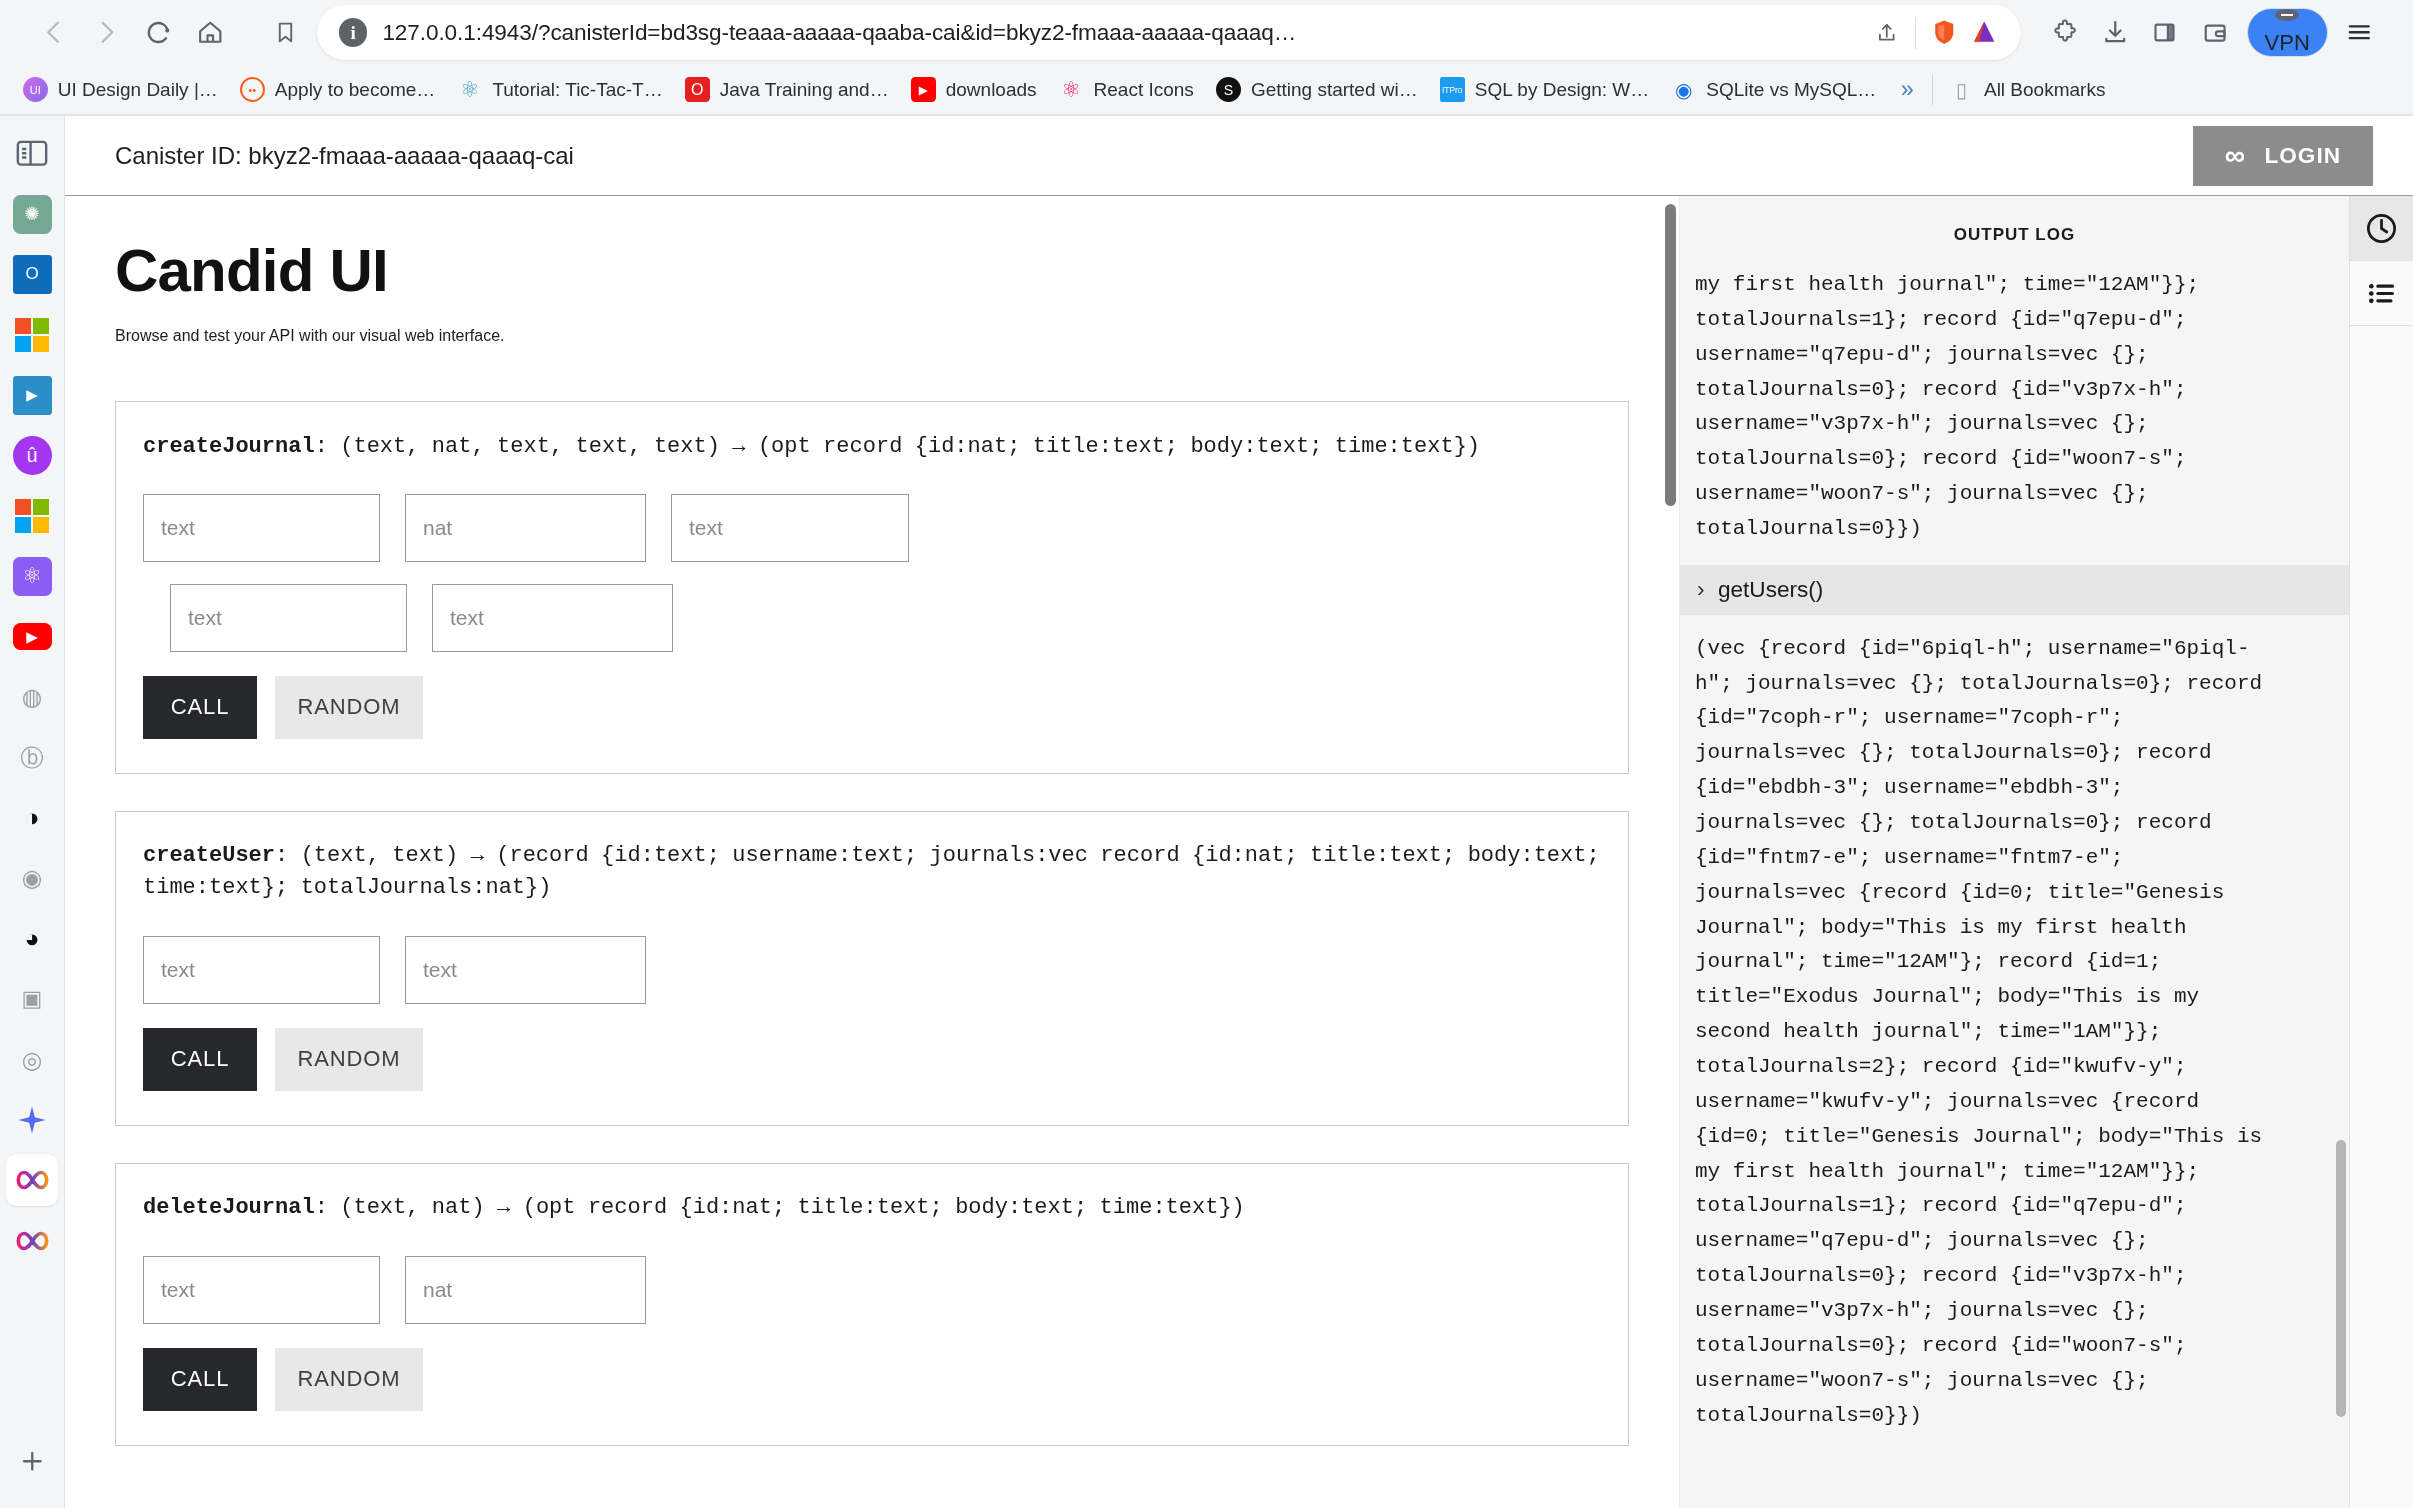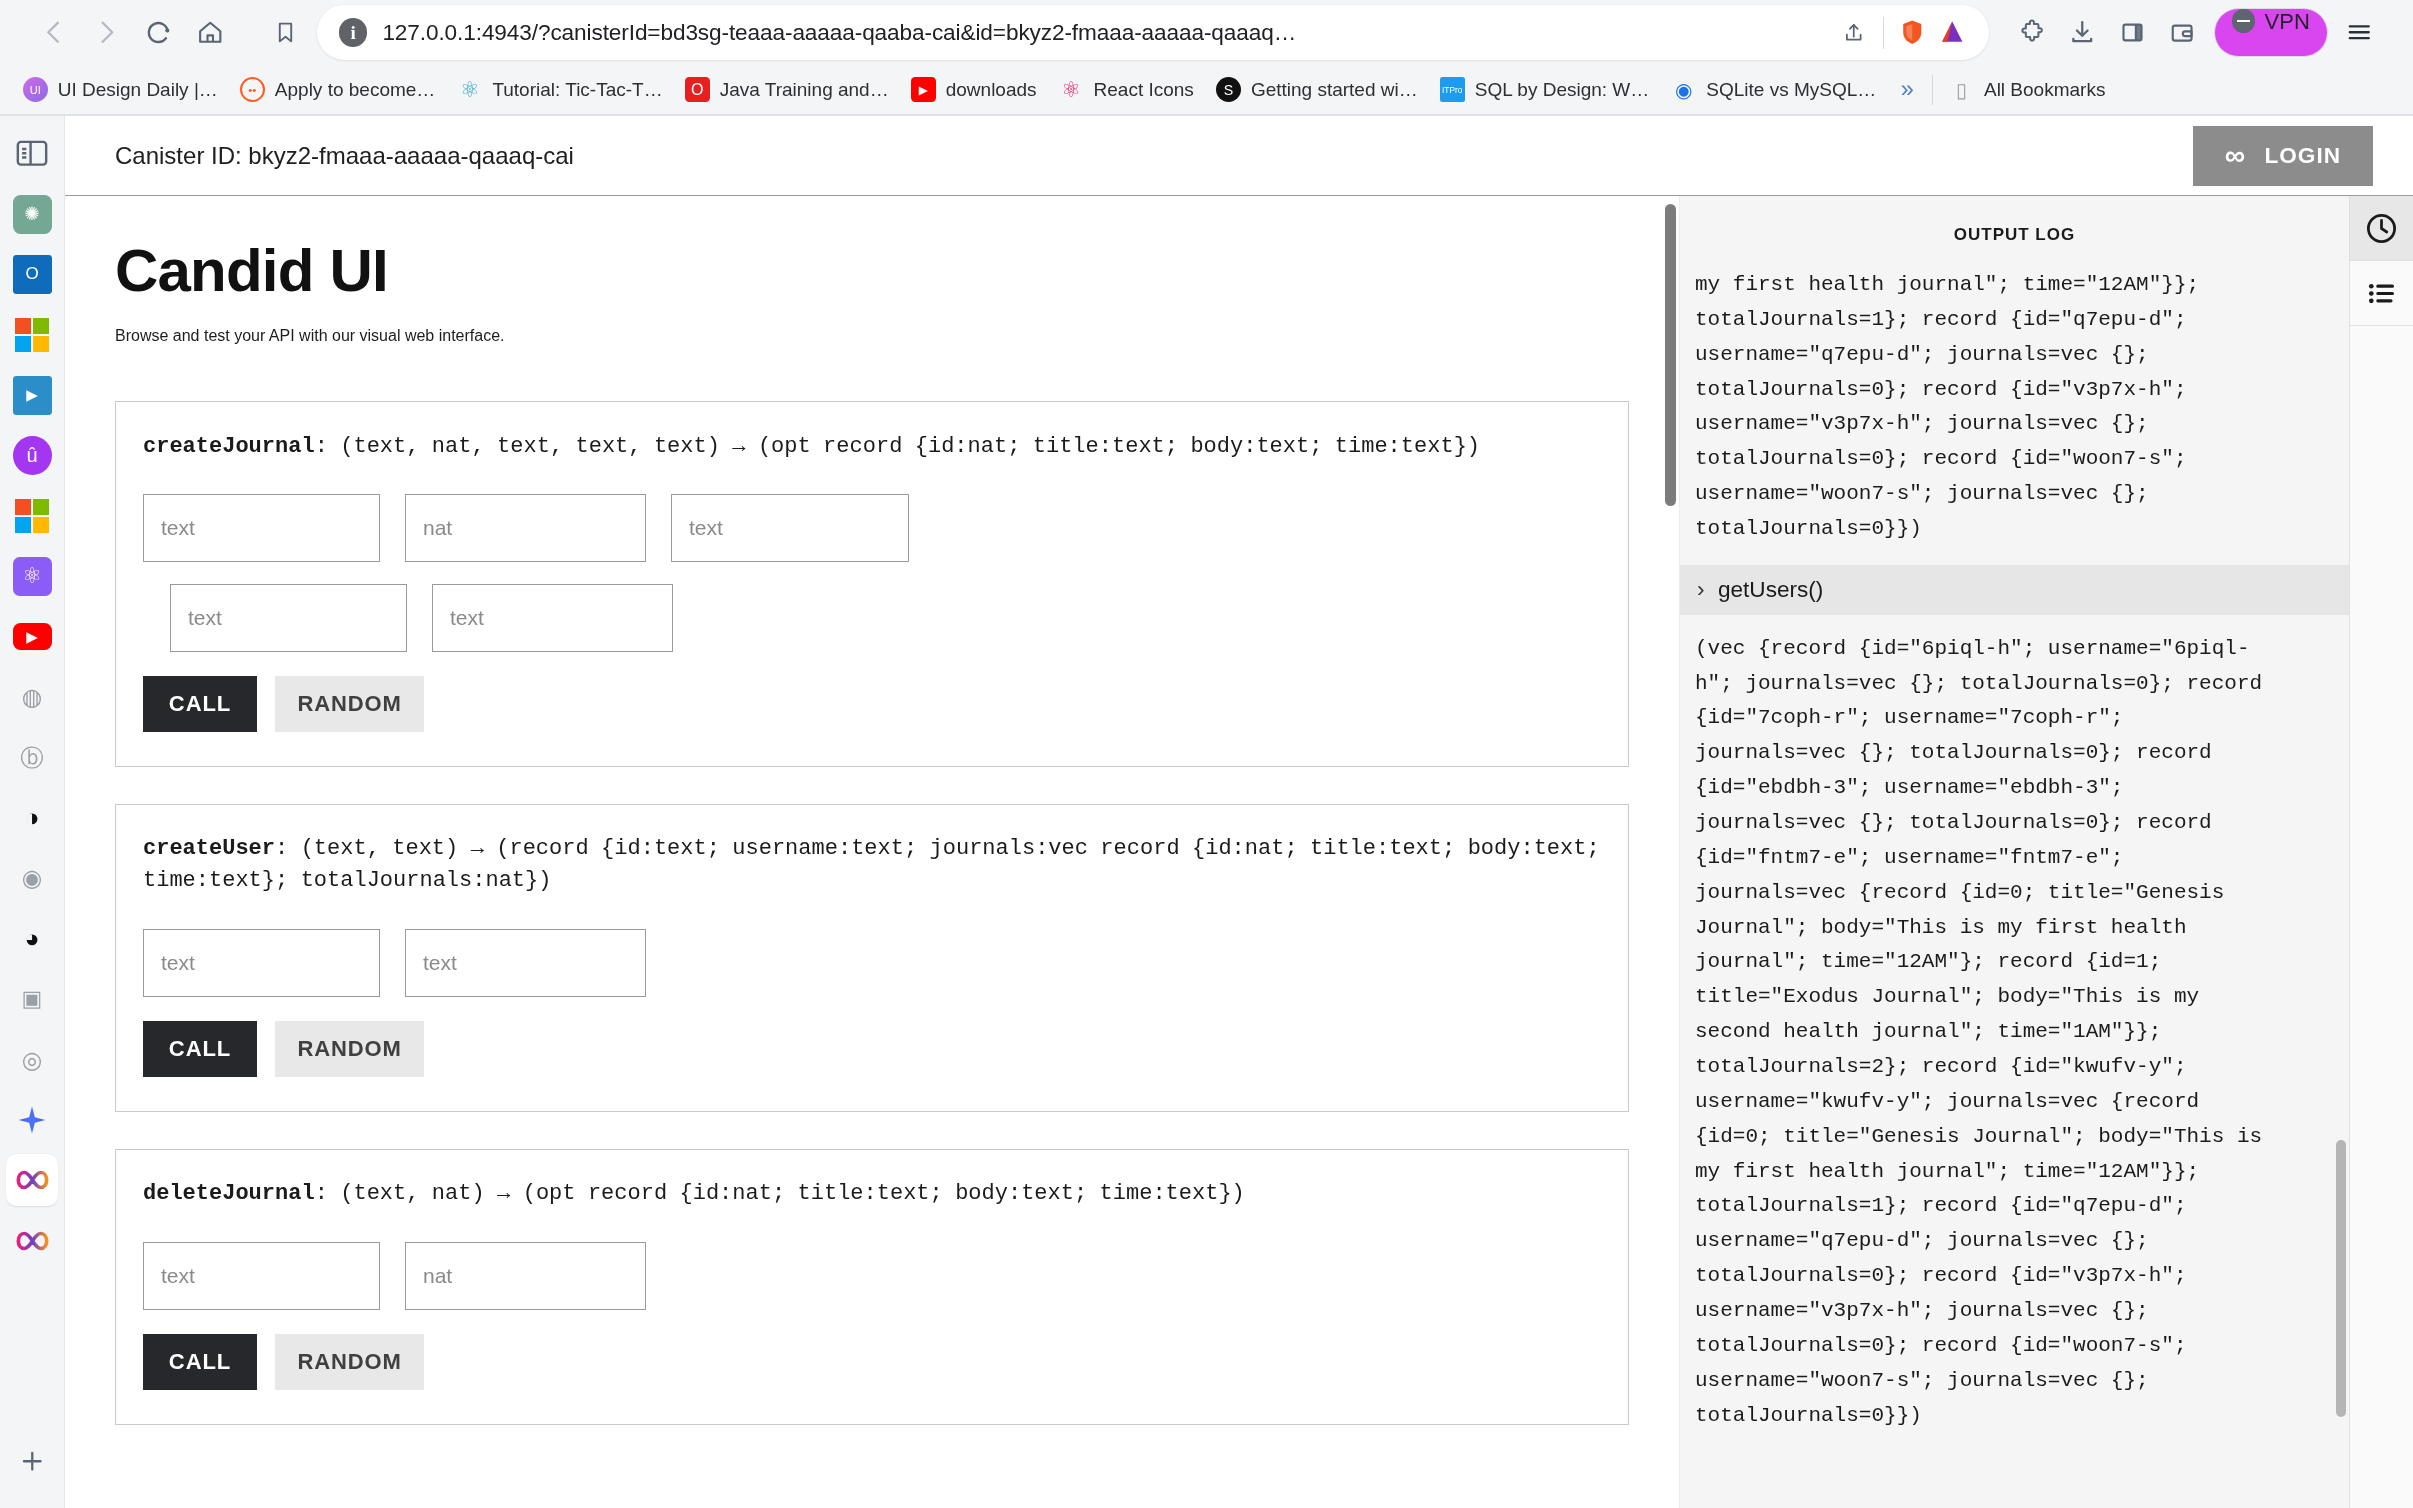--- a/index.html
+++ b/index.html
@@ -78,25 +78,26 @@
   .tb-icon {
     width: 50px; height: 50px;
     display: flex; align-items: center; justify-content: center;
     border-radius: 8.4px;
     flex: 0 0 auto;
   }
   .vpn-pill {
     height: 49px;
     border: 0.8px solid #dcdee2;
     border-radius: 25px;
-    display: flex; align-items: flex-start;
+    display: flex; align-items: center;
     padding: 0 17px;
     gap: 9.2px;
     margin-left: 6.7px;
-    background: #d946ef;
+    background: #3b82f6;
+    flex-direction: column;
   }
   .vpn-dot {
     width: 23.5px; height: 23.5px; border-radius: 50%;
     background: #5f6570;
     display: flex; align-items: center; justify-content: center;
   }
   .vpn-dot i { display:block; width:12.6px; height:2.5px; background:#fff; }
   .vpn-label { font-size: 22px; color: #1f2328; font-weight: 500; }
 
   
@@ -253,26 +254,26 @@
     padding: 0 17px;
     display: flex;
     align-items: center;
     font-family: "Liberation Sans", sans-serif;
   }
   .w-sm { width: 237px; }
   .w-md { width: 241px; }
   .w-lg { width: 238px; }
   .btn-row { display: flex; gap: 18.4px; margin-top: 23.5px; }
   .btn {
-    height: 56px;
+    height: 63px;
     min-width: 114px;
     display: flex; align-items: center; justify-content: center;
     font-size: 22px;
     letter-spacing: 0.9px;
-    font-weight: 700;
+    font-weight: 400;
     padding: 0 22px;
   }
   .btn-call { background: #26282b; color: #fff; }
   .btn-random { background: #e8e8e8; color: #404040; }
 
   
   .page-scroll {
     position: absolute;
     right: 0; top: 0;
     width: 17px;

